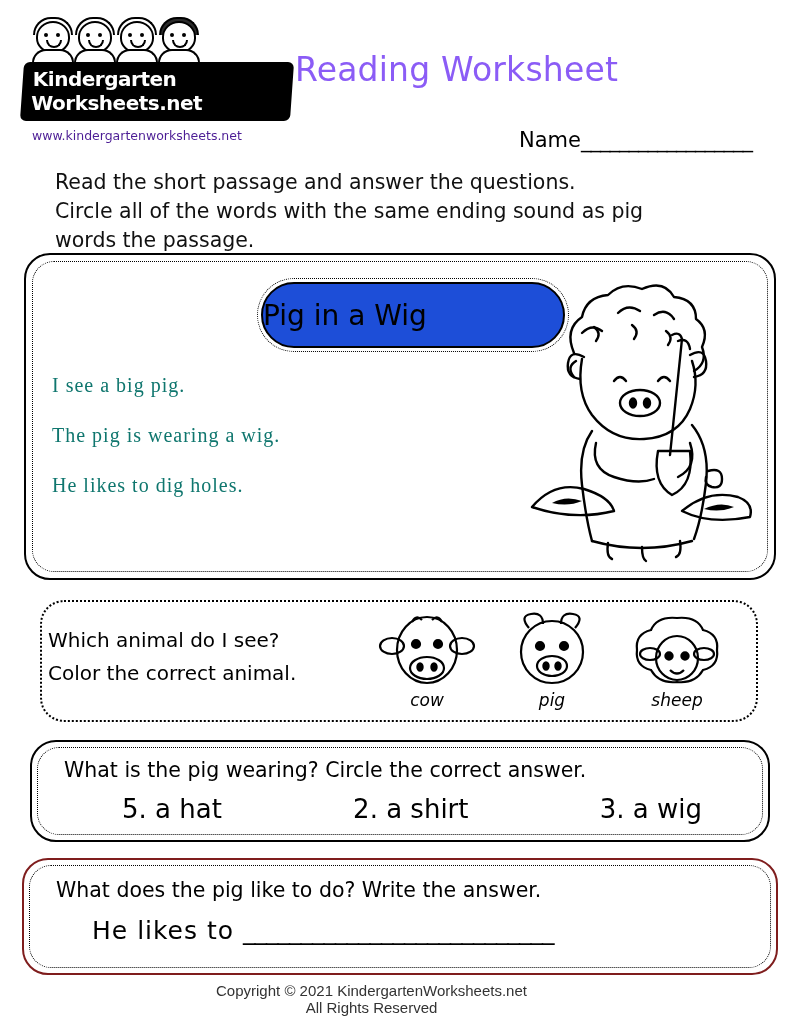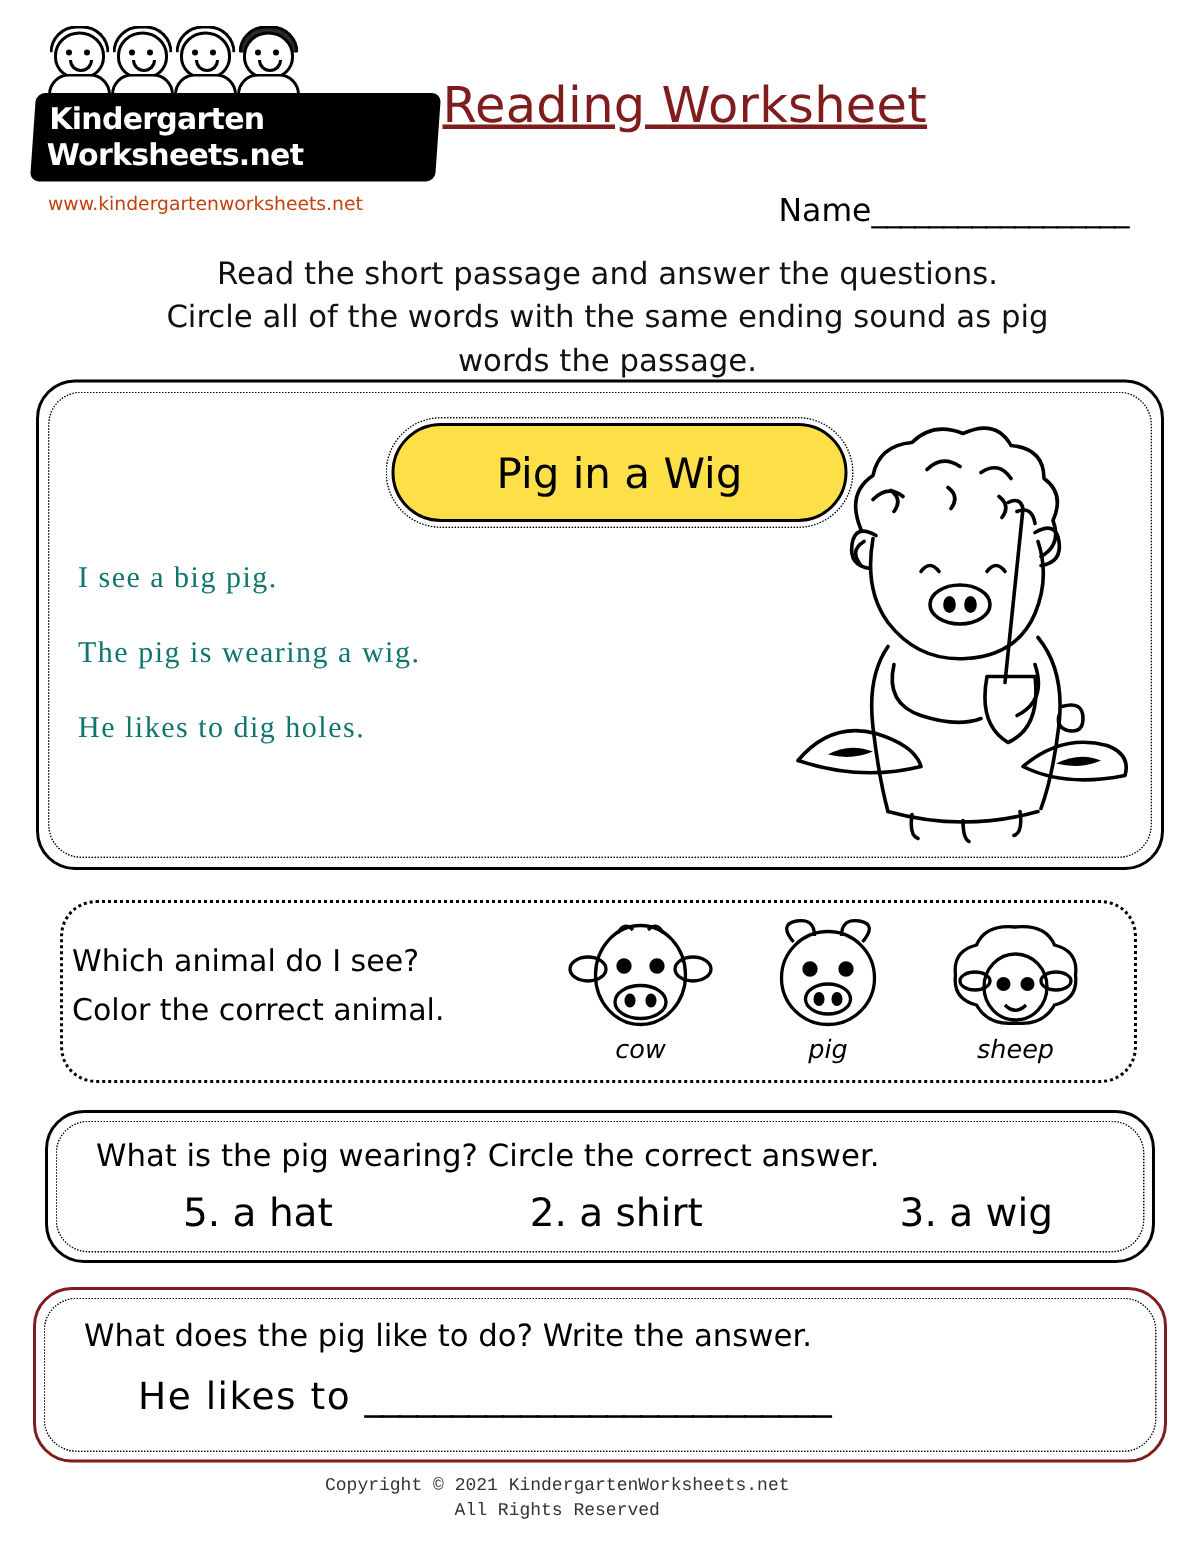--- a/index.html
+++ b/index.html
@@ -123,32 +123,31 @@
     font-family: "DejaVu Sans", sans-serif;
     font-weight: bold;
     font-size: 20px;
     letter-spacing: -0.5px;
   }
   .logo-url {
     margin-top: 7px;
     margin-left: 10px;
     font-family: "DejaVu Sans", sans-serif;
     font-size: 12.5px;
-    color: #c2410c;
+    color: #4c1d95;
   }
 
   .title {
     position: absolute;
     left: 295px;
     top: 50px;
     font-family: "DejaVu Sans", sans-serif;
     font-size: 33px;
-    color: #7f1d1d;
+    color: #8b5cf6;
     letter-spacing: 0.2px;
-    text-decoration: underline;
   }
   .name-line {
     position: absolute;
     right: 48px;
     top: 128px;
     font-size: 21px;
     font-family: "DejaVu Sans", sans-serif;
     white-space: nowrap;
   }
   .name-line .blank {
@@ -158,21 +157,20 @@
   
   .instructions {
     position: absolute;
     left: 55px;
     top: 168px;
     width: 700px;
     font-size: 20.5px;
     line-height: 29px;
     font-family: "DejaVu Sans", sans-serif;
     color: #111;
-    text-align: center;
   }
 
   
   .box {
     position: absolute;
     box-sizing: border-box;
     background: #fff;
   }
 
   
@@ -192,24 +190,24 @@
     border-radius: 22px;
   }
   .bubble {
     position: absolute;
     left: 235px;
     top: 27px;
     width: 300px;
     height: 62px;
     border: 2px solid #000;
     border-radius: 34px;
-    background: #fde047;
+    background: #1d4ed8;
     display: flex;
     align-items: center;
-    justify-content: center;
+    justify-content: flex-start;
     font-size: 28px;
     font-family: "DejaVu Sans", sans-serif;
   }
   .bubble::before {
     content: "";
     position: absolute;
     inset: -6px;
     border: 1.5px dotted #000;
     border-radius: 40px;
   }
@@ -346,24 +344,24 @@
     letter-spacing: -1px;
   }
 
   
   .footer {
     position: absolute;
     left: 0;
     top: 982px;
     width: 743px;
     text-align: center;
-    font-size: 12px;
+    font-size: 15px;
     line-height: 17px;
     color: #333;
-    font-family: Liberation Mono, monospace;
+    font-family: Liberation Sans, sans-serif;
   }
 </style>
 </head>
 <body>
 
 <div class="page">
 
   <div class="header">
 
     <div class="logo-block">

